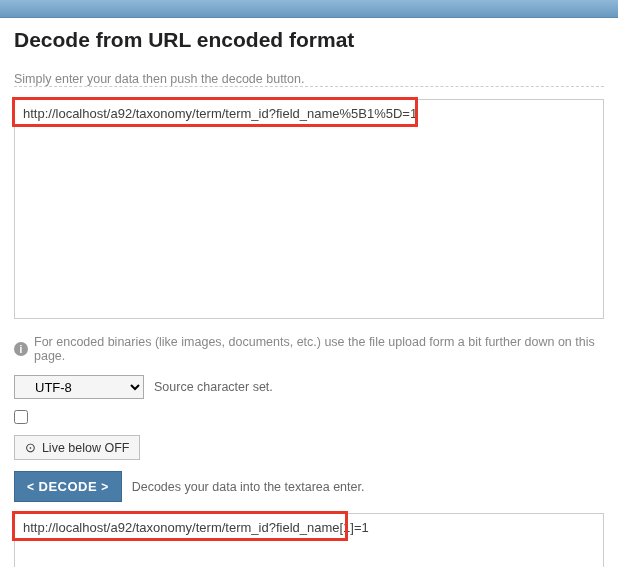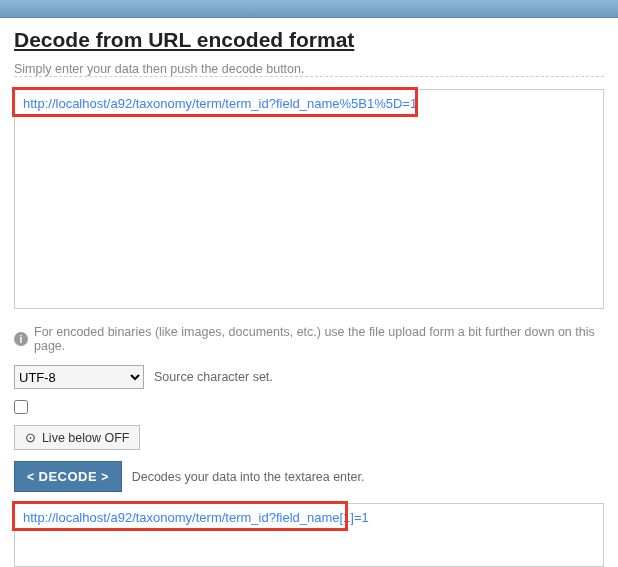--- a/index.html
+++ b/index.html
@@ -1,32 +1,32 @@
 <!DOCTYPE html>
 <html><head>
 <meta charset="utf-8">
 <style>
 * { box-sizing: border-box; margin: 0; padding: 0; }
 body { font-family: Arial, Helvetica, sans-serif; background: #fff; width: 618px; }
 .topbar { height: 18px; background: linear-gradient(to bottom, #8fb8d8 0%, #7da9cc 50%, #6a9ac0 100%); border-bottom: 1px solid #5a8ab0; }
 .container { padding: 10px 14px; }
-h1 { font-size: 21px; font-weight: bold; color: #222; margin-bottom: 10px; text-decoration: underline; }
+h1 { font-size: 21px; font-weight: bold; color: #222; margin-bottom: 20px; }
 .subtitle { font-size: 12.5px; color: #888; margin-bottom: 0; }
 .dashed { border: none; border-top: 1px dashed #ccc; margin-bottom: 12px; }
 .textarea-wrap { position: relative; margin-bottom: 12px; }
-textarea { width: 100%; border: 1px solid #ccc; font-family: Arial, Helvetica, sans-serif; font-size: 13px; color: #3b82f6; padding: 6px 8px; resize: none; background: #fff; }
+textarea { width: 100%; border: 1px solid #ccc; font-family: Arial, Helvetica, sans-serif; font-size: 13px; color: #404040; padding: 6px 8px; resize: none; background: #fff; }
 .ta-input { height: 220px; }
 .ta-output { height: 64px; }
 .red-annot { position: absolute; border: 3px solid #e8372a; pointer-events: none; }
 .annot-top { top: -2px; left: -2px; width: 406px; height: 30px; }
 .annot-bot { top: -2px; left: -2px; width: 336px; height: 30px; }
 .info-row { display: flex; align-items: center; font-size: 12.5px; color: #888; margin-bottom: 12px; gap: 6px; }
 .info-icon { width: 14px; height: 14px; border-radius: 50%; background: #9a9a9a; color: #fff; font-size: 10px; font-weight: bold; display: flex; align-items: center; justify-content: center; flex-shrink: 0; }
 .row { display: flex; align-items: center; gap: 10px; margin-bottom: 11px; font-size: 12.5px; color: #666; }
-select { font-size: 13px; padding: 2px 0; border: 1px solid #aaa; background: #f5f5f5; width: 130px; height: 24px; }
+select { font-size: 13px; padding: 2px 16px; border: 1px solid #aaa; background: #f5f5f5; width: 130px; height: 24px; }
 input[type="checkbox"] { width: 14px; height: 14px; }
 .livemode-btn { display: inline-flex; align-items: center; gap: 6px; border: 1px solid #bfbfbf; background: #f5f5f5; padding: 4px 10px; font-size: 12.5px; color: #333; cursor: pointer; }
 .livemode-btn .toggle-icon { font-size: 13px; }
 .decode-btn { background: #4a7ca8; color: #fff; border: 1px solid #3a6a94; padding: 7px 12px; font-size: 13px; font-weight: bold; letter-spacing: 0.5px; cursor: pointer; display: inline-flex; align-items: center; gap: 4px; }
 .decode-btn .chev { font-size: 12px; }
 </style>
 </head>
 <body>
 
 <div class="topbar"></div>

